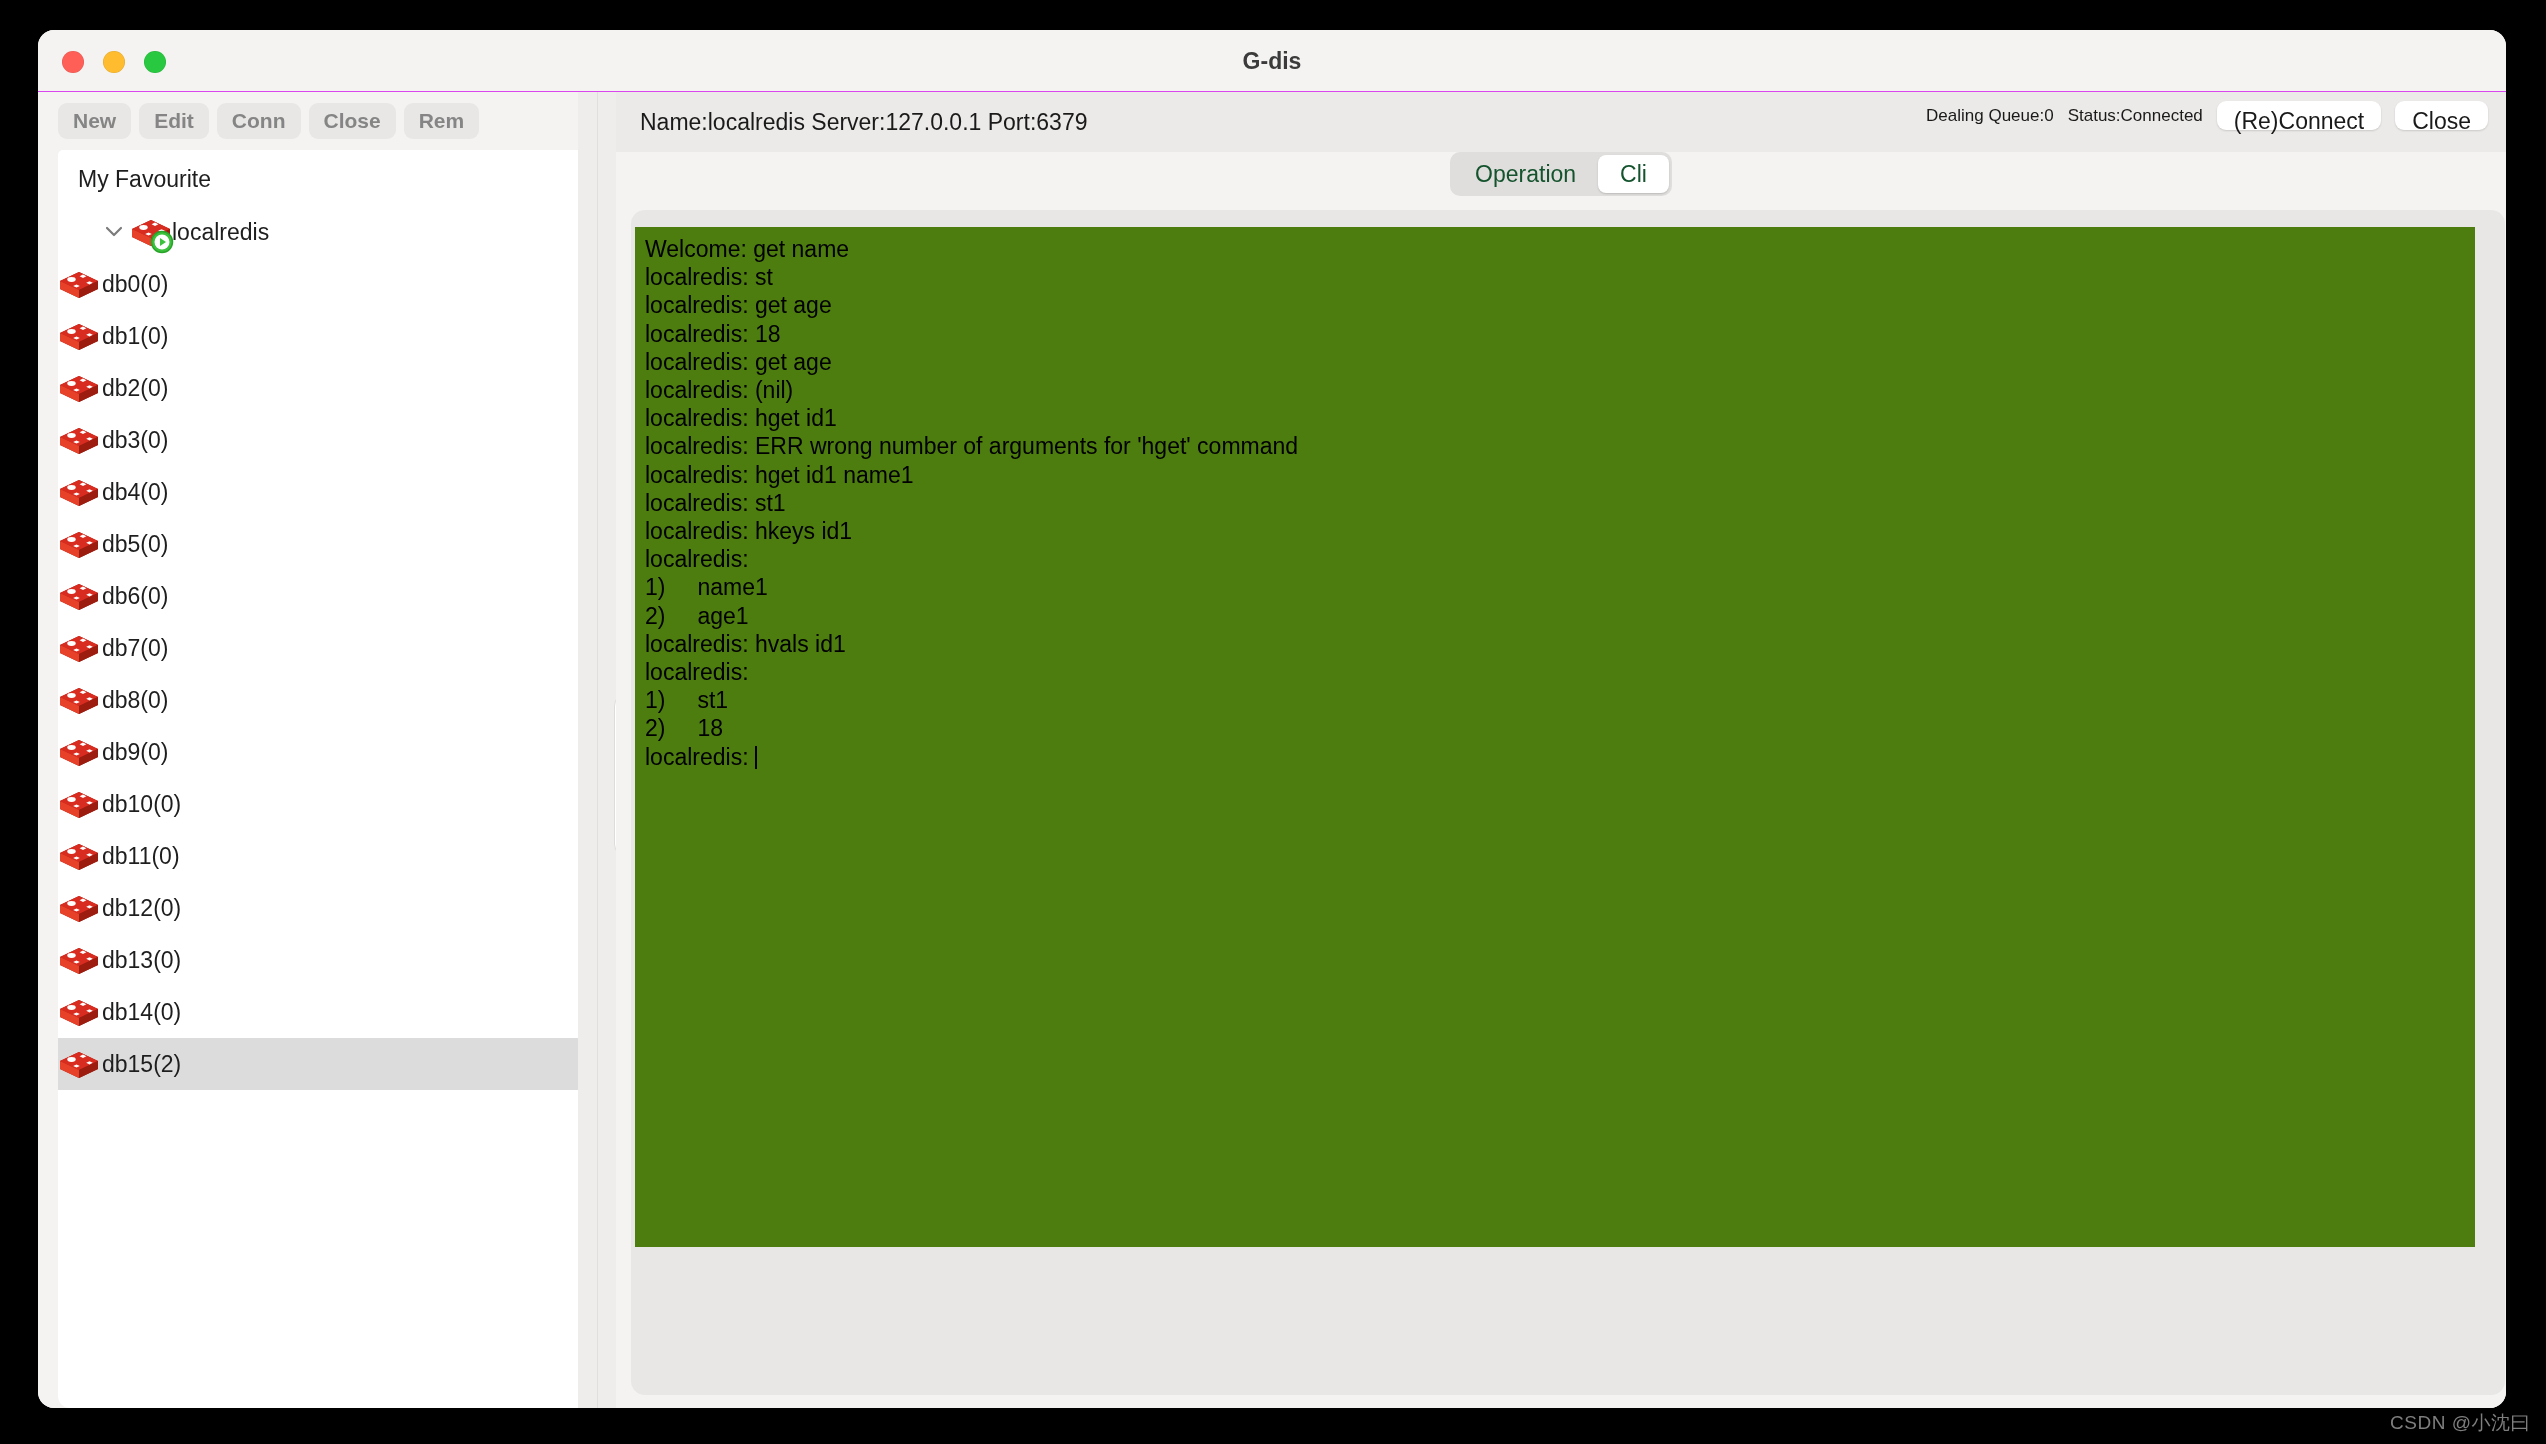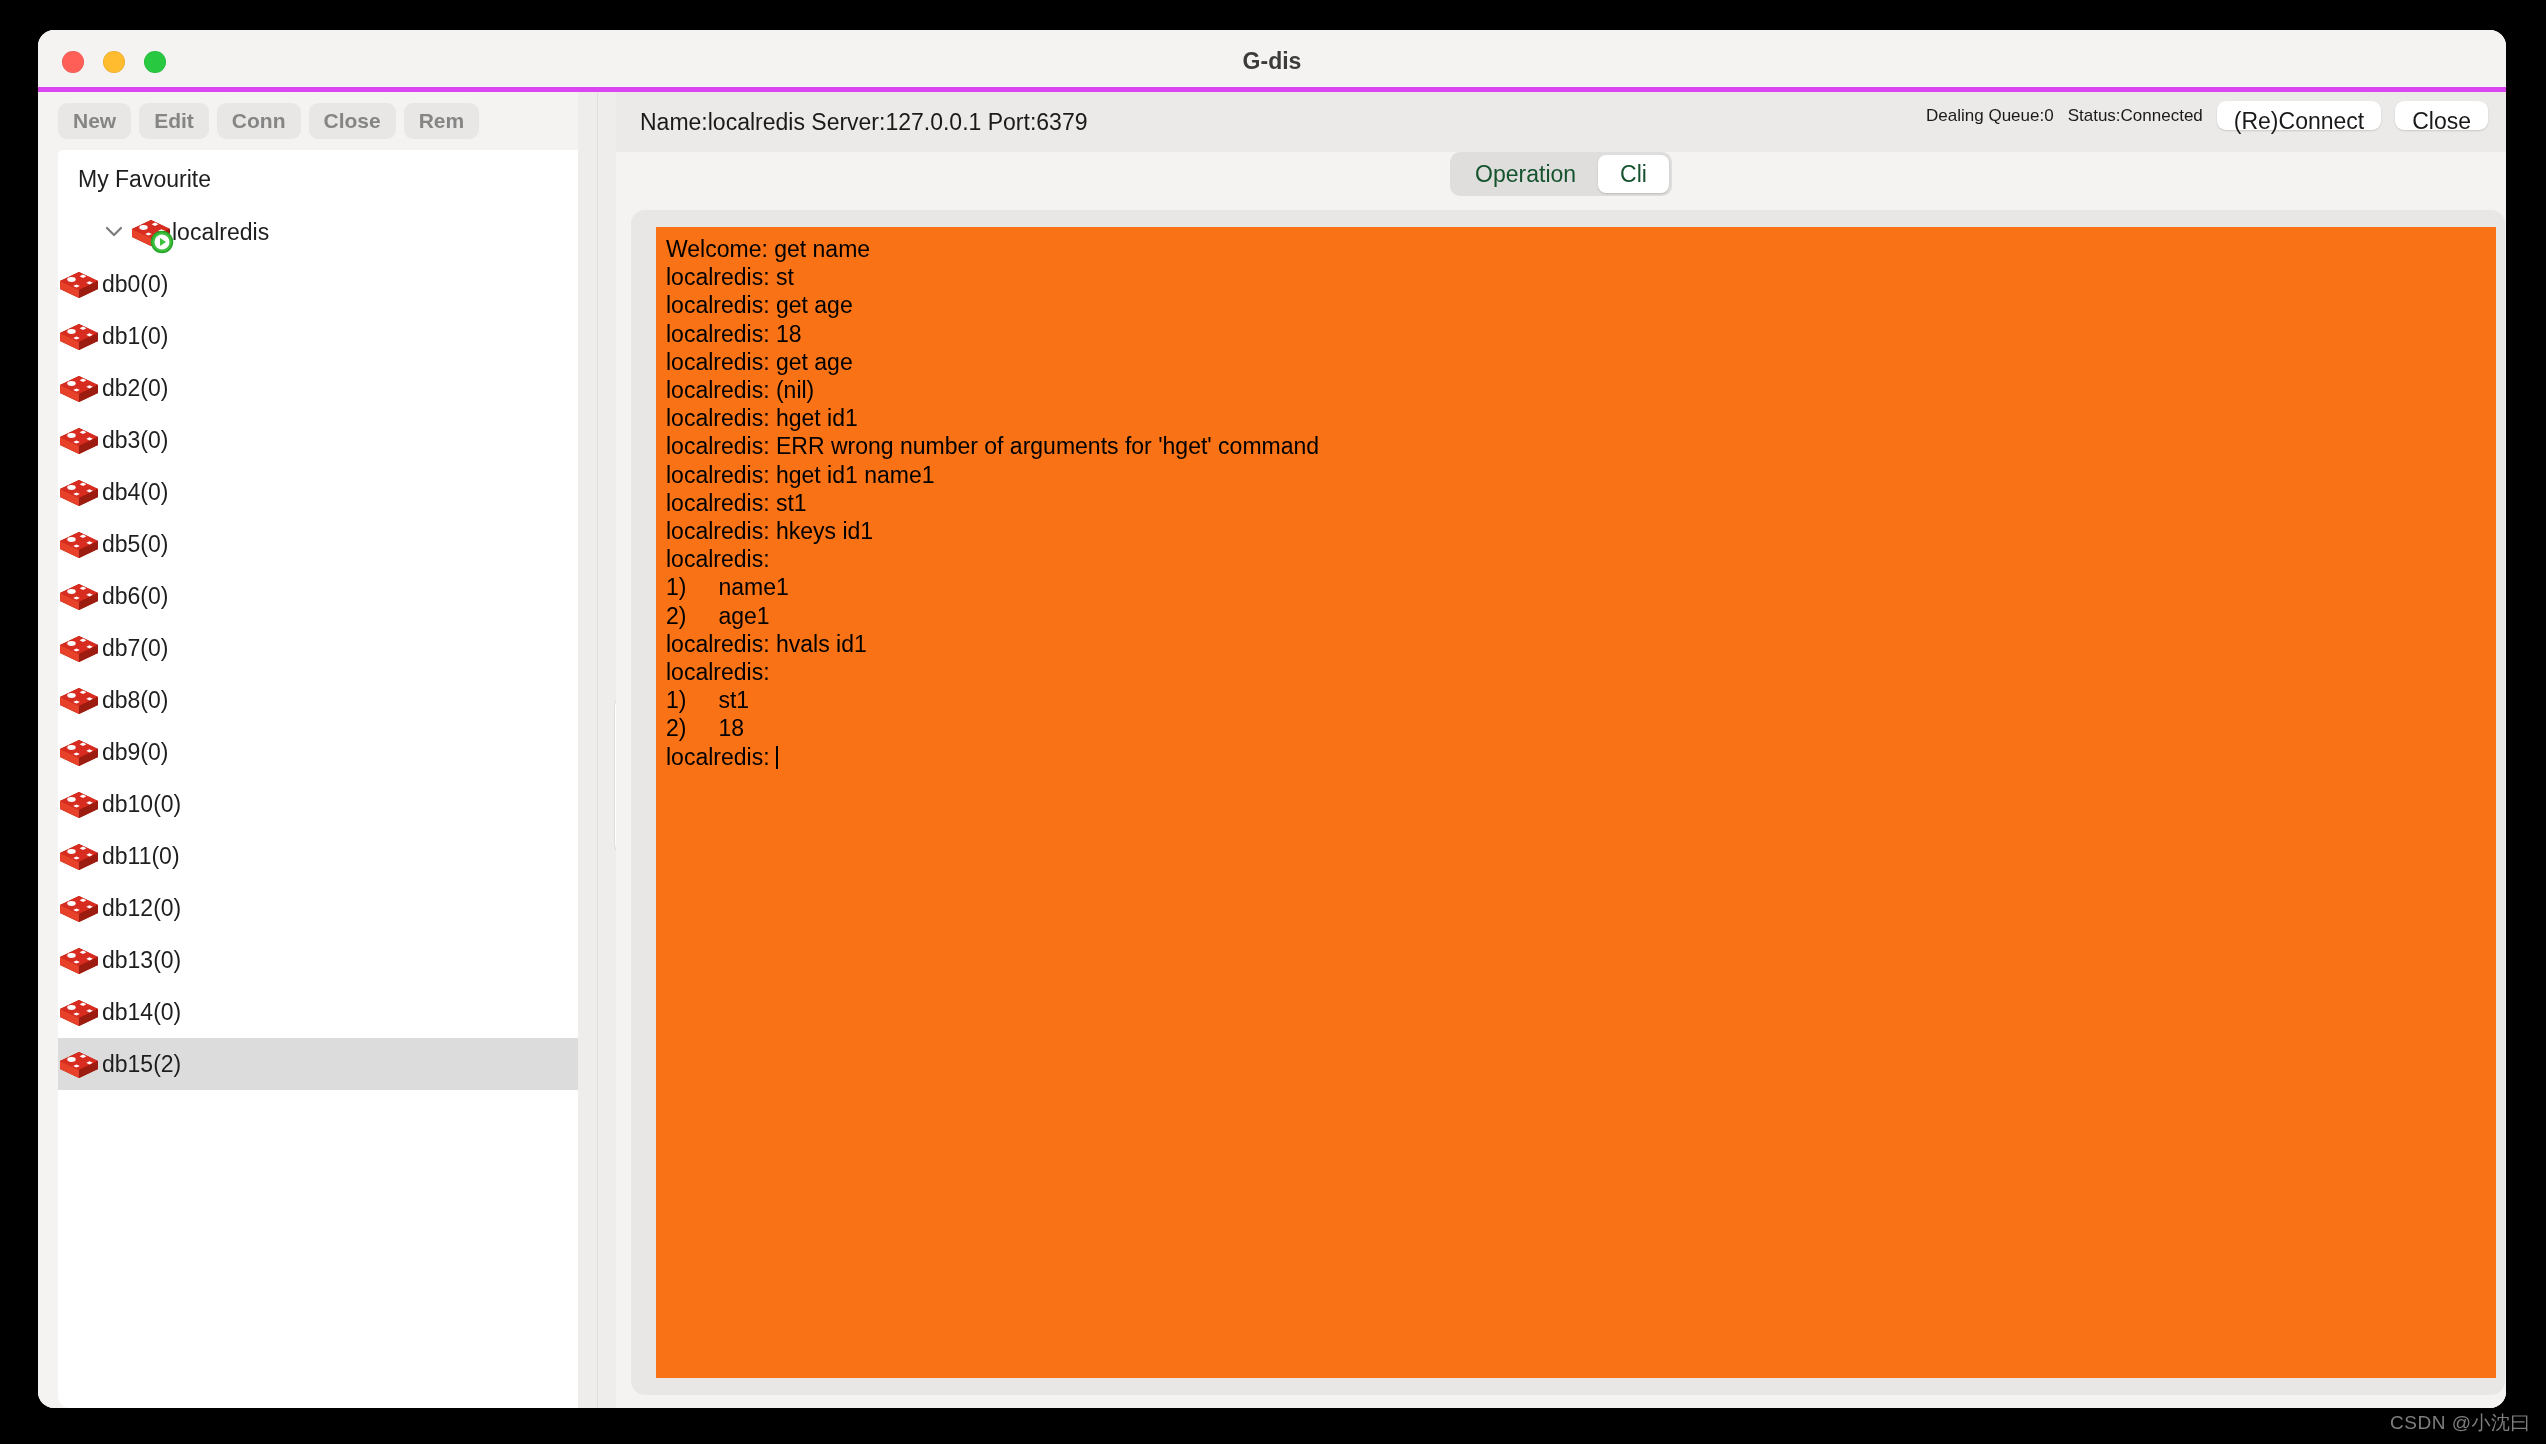--- a/index.html
+++ b/index.html
@@ -19,21 +19,21 @@
     border-radius: 16px;
     overflow: hidden;
     box-shadow: 0 6px 24px rgba(0,0,0,.35);
   }
 
   
   #titlebar {
     position: absolute; left: 0; top: 0;
     width: 100%; height: 62px;
     background: #f4f3f1;
-    border-bottom: 5px solid #d946ef;
+    border-bottom: 1px solid #d946ef;
   }
   .lights { position: absolute; left: 24px; top: 21px; display: flex; gap: 19px; }
   .light { width: 22px; height: 22px; border-radius: 50%; }
   .light.red    { background: #ff5f57; box-shadow: inset 0 0 0 .5px rgba(0,0,0,.10); }
   .light.yellow { background: #febc2e; box-shadow: inset 0 0 0 .5px rgba(0,0,0,.10); }
   .light.green  { background: #28c840; box-shadow: inset 0 0 0 .5px rgba(0,0,0,.10); }
   #window-title {
     position: absolute; left: 0; top: 0; width: 100%; height: 62px;
     line-height: 62px; text-align: center;
     font-size: 23px; font-weight: bold; color: #3b3b3b;
@@ -167,23 +167,23 @@
   }
   .tab.active { background: #ffffff; box-shadow: 0 1px 2px rgba(0,0,0,.16); }
 
   #console-shell {
     position: absolute; left: 15px; top: 118px;
     width: 1874px; height: 1185px;
     background: #e8e7e5;
     border-radius: 14px;
   }
   #console {
-    position: absolute; left: 25px; top: 17px;
-    width: 1840px; height: 1151px;
-    background: #f97316;
+    position: absolute; left: 4px; top: 17px;
+    width: 1840px; height: 1020px;
+    background: #4d7c0f;
     overflow: hidden;
     padding: 8px 0 0 10px;
   }
   .line {
     font-family: "Liberation Sans", sans-serif;
     font-size: 23px;
     line-height: 28.2px;
     color: #000000;
     white-space: pre;
   }

